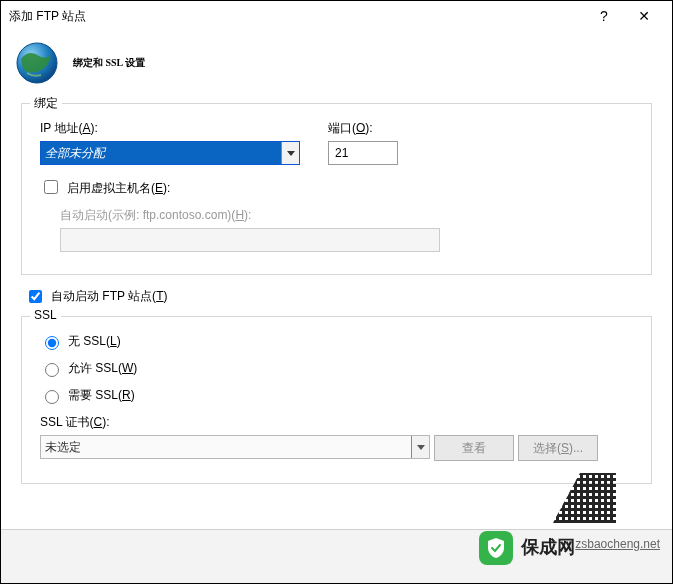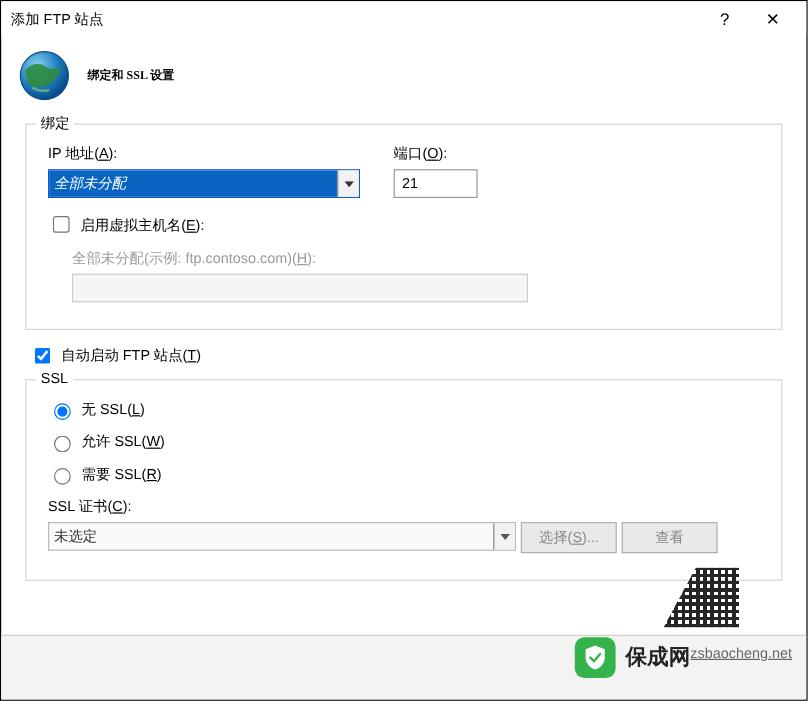--- a/index.html
+++ b/index.html
@@ -243,21 +243,21 @@
 
     <div class="checkbox-row">
       <input type="checkbox" style="">
       <label>
         <span>启用虚拟主机名(</span><span class="u">E</span><span>):</span>
       </label>
     </div>
 
     <div class="field" style="margin-left:20px; width:380px">
       <label class="disabled-label">
-        <span>全部未分配(示例: ftp.contoso.com)(</span><span class="u">H</span><span>):</span>
+        <span>自动启动(示例: ftp.contoso.com)(</span><span class="u">H</span><span>):</span>
       </label>
       <input class="textbox" disabled="" value="" style="">
     </div>
   </div>
 
   <div class="standalone-check">
     <input type="checkbox" checked="" style="">
     <label>
       <span>自动启动 FTP 站点(</span><span class="u">T</span><span>)</span>
     </label>
@@ -291,24 +291,24 @@
       </label>
       <div class="cert-row" style="margin-top:4px">
         <div class="combo-plain" style="width:390px">
           <span class="combo-text">未选定</span>
           <span class="combo-btn">
             <svg width="8" height="5">
                 <path d="M0 0 L4 5 L8 0 Z" fill="#555"></path>
               </svg>
           </span>
         </div>
+        <button class="btn-std" disabled="">查看</button>
         <button class="btn-std" disabled="">
           <span>选择(</span><span class="u">S</span><span>)...</span>
         </button>
-        <button class="btn-std" disabled="">查看</button>
       </div>
     </div>
   </div>
 </div>
 
 <div class="qr-frag"></div>
 
 <div class="footer"></div>
 
 <div class="watermark">

